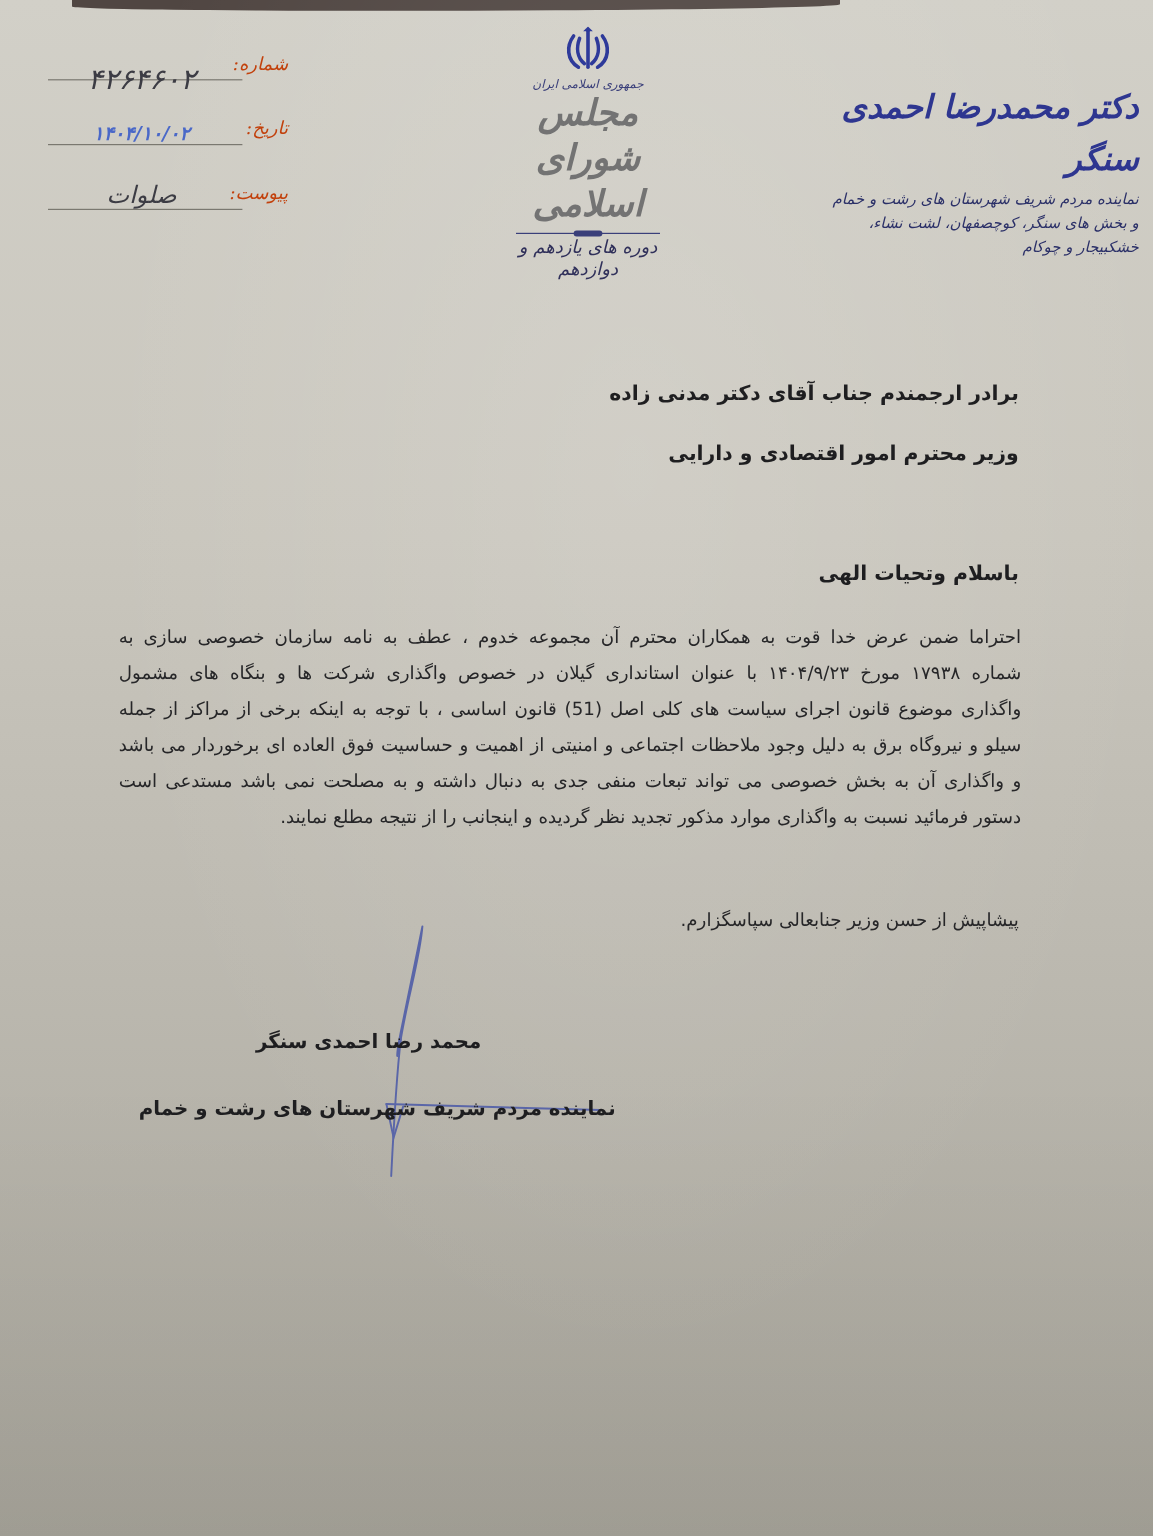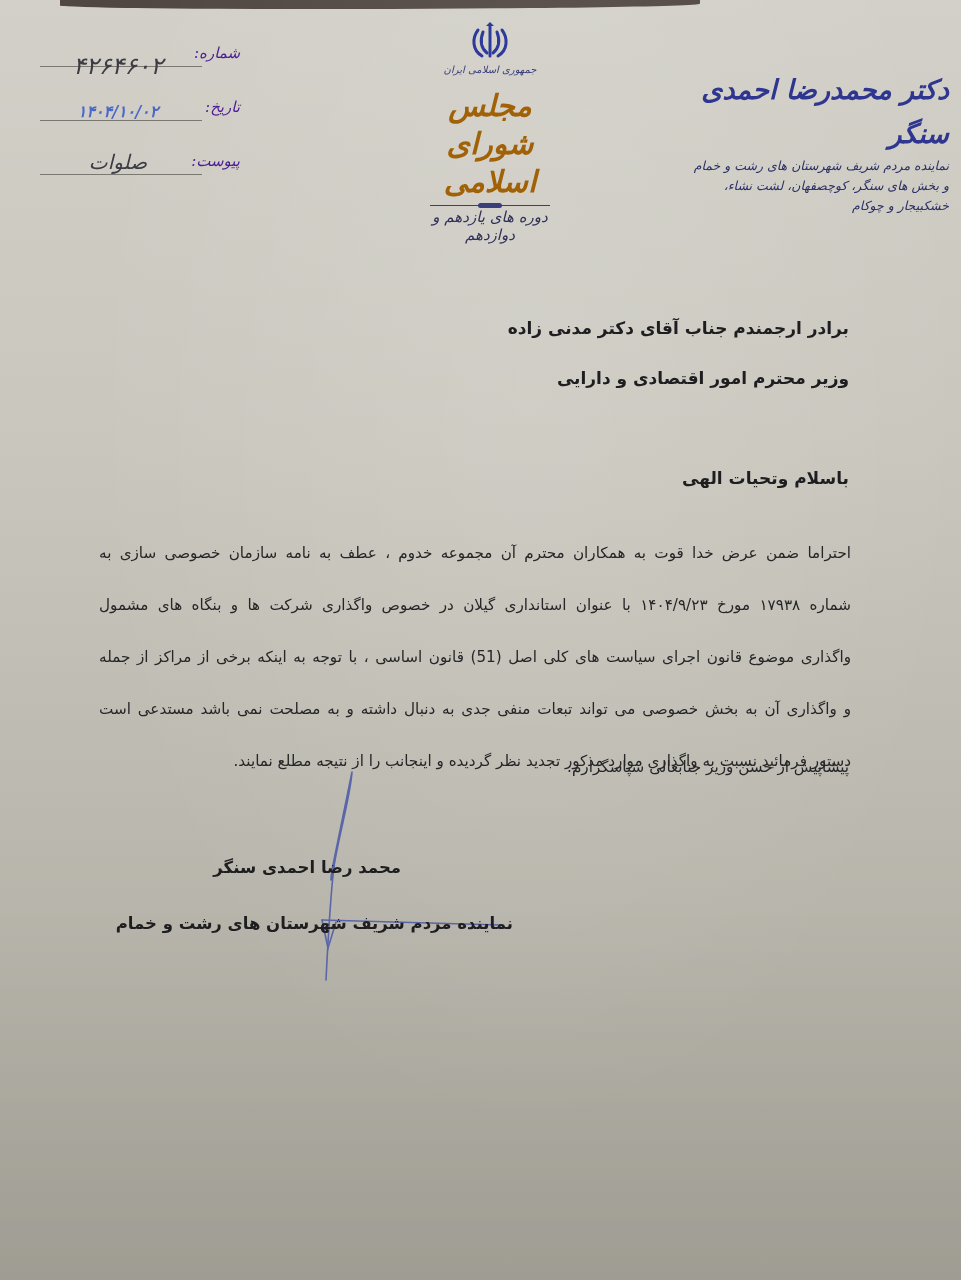--- a/index.html
+++ b/index.html
@@ -17,40 +17,40 @@
     background: radial-gradient(ellipse at 55% 30%, rgba(255,255,255,0.12), rgba(0,0,0,0) 60%),
                 linear-gradient(180deg, rgba(0,0,0,0) 70%, rgba(0,0,0,0.06) 100%);
     pointer-events: none;
   }
 
   
   .meta { position: absolute; left: 30px; top: 30px; width: 210px; direction: rtl; }
   .meta-row { position: relative; height: 54px; }
   .meta-label {
     position: absolute; right: 0; top: 14px;
-    font-family: "DejaVu Serif", serif; font-style: italic; font-size: 15px; color: #4c1d95;
+    font-family: "DejaVu Serif", serif; font-style: italic; font-size: 15px; color: #c2410c;
   }
   .meta-line {
     position: absolute; right: 38px; left: 10px; top: 36px; border-bottom: 1px solid #7a7870;
   }
   .meta-value {
     position: absolute; right: 44px; left: 10px; top: 22px; text-align: center;
     font-family: "DejaVu Serif", serif; font-style: italic; font-size: 24px; color: #3c3c44;
     letter-spacing: 1px;
   }
   .meta-value.date { color: #4a68c8; font-size: 16px; top: 18px; font-weight: bold; }
   .meta-value.attach { font-size: 20px; top: 12px; }
 
   
   .emblem { position: absolute; left: 410px; top: 22px; width: 160px; text-align: center; direction: rtl; }
   .emblem-icon { display: block; margin: 0 auto; width: 44px; height: 40px; }
   .emblem-sub { font-family: "DejaVu Serif", serif; font-style: italic; font-size: 10px; color: #3a3f7a; margin-top: 2px; }
   .emblem-title {
     font-family: "DejaVu Serif", serif; font-style: italic; font-weight: bold;
-    font-size: 30px; line-height: 38px; color: #a16207; margin-top: 12px;
+    font-size: 30px; line-height: 38px; color: #737373; margin-top: 0;
   }
   .emblem-divider { width: 120px; margin: 4px auto 2px; border-top: 1px solid #3a3f7a; position: relative; }
   .emblem-divider::after {
     content: ""; position: absolute; left: 48px; top: -3px; width: 24px; height: 5px;
     background: #3a3f7a; border-radius: 3px;
   }
   .emblem-term { font-family: "DejaVu Serif", serif; font-style: italic; font-size: 15px; color: #30305a; }
 
   
   .sender { position: absolute; right: 12px; top: 20px; width: 260px; direction: rtl; text-align: right; margin-top: 48px; }
@@ -68,21 +68,21 @@
     position: absolute; right: 112px; font-family: "DejaVu Sans", sans-serif; font-weight: bold; font-size: 17px; margin-left: 12px;
   }
   .recipient.l1 { top: 318px; }
   .recipient.l2 { top: 368px; }
   .greeting { position: absolute; right: 112px; top: 468px; font-weight: bold; font-size: 17px; }
   .para {
     position: absolute; right: 110px; width: 752px; top: 516px;
     font-family: "DejaVu Sans", sans-serif; font-size: 15.2px; line-height: 30px;
     text-align: justify; text-align-last: right; color: #262628;
   }
-  .para .ln { display: block; text-align: justify; text-align-last: justify; white-space: nowrap; margin-top: 22px; }
+  .para .ln { display: block; text-align: justify; text-align-last: justify; white-space: nowrap; }
   .para .ln.last { text-align-last: right; }
   .closing { position: absolute; right: 112px; top: 758px; font-size: 15.2px; color: #262628; }
   .sig-name { position: absolute; right: 560px; top: 858px; font-weight: bold; font-size: 16.5px; }
   .sig-title { position: absolute; right: 448px; top: 914px; font-weight: bold; font-size: 16.5px; }
   .signature { position: absolute; left: 300px; top: 770px; width: 200px; height: 220px; }
 </style>
 </head>
 <body>
 
 <div class="top-shadow"></div>
@@ -134,20 +134,21 @@
 
 <div class="letter">
   <div class="recipient l1">برادر ارجمندم جناب آقای دکتر مدنی زاده</div>
   <div class="recipient l2">وزیر محترم امور اقتصادی و دارایی</div>
   <div class="greeting">باسلام وتحیات الهی</div>
 
   <div class="para">
     <span class="ln">احتراما ضمن عرض خدا قوت به همکاران محترم آن مجموعه خدوم ، عطف به نامه سازمان خصوصی سازی به</span>
     <span class="ln">شماره ۱۷۹۳۸ مورخ ۱۴۰۴/۹/۲۳ با عنوان استانداری گیلان در خصوص واگذاری شرکت ها و بنگاه های مشمول</span>
     <span class="ln">واگذاری موضوع قانون اجرای سیاست های کلی اصل (51) قانون اساسی ، با توجه به اینکه برخی از مراکز از جمله</span>
+    <span class="ln">سیلو و نیروگاه برق به دلیل وجود ملاحظات اجتماعی و امنیتی از اهمیت و حساسیت فوق العاده ای برخوردار می باشد</span>
     <span class="ln">و واگذاری آن به بخش خصوصی می تواند تبعات منفی جدی به دنبال داشته و به مصلحت نمی باشد مستدعی است</span>
     <span class="ln last">دستور فرمائید نسبت به واگذاری موارد مذکور تجدید نظر گردیده و اینجانب را از نتیجه مطلع نمایند.</span>
   </div>
 
   <div class="closing">پیشاپیش از حسن وزیر جنابعالی سپاسگزارم.</div>
 
   <svg class="signature" viewBox="0 0 200 220">
     <g fill="none" stroke="#5a66a8" stroke-width="1.6" stroke-linecap="round">
       <path d="M52 2 C46 30, 40 60, 34 90 C30 110, 30 120, 34 96 C40 60, 50 28, 52 2"></path>
       <path d="M34 96 C30 130, 28 170, 26 210"></path>

